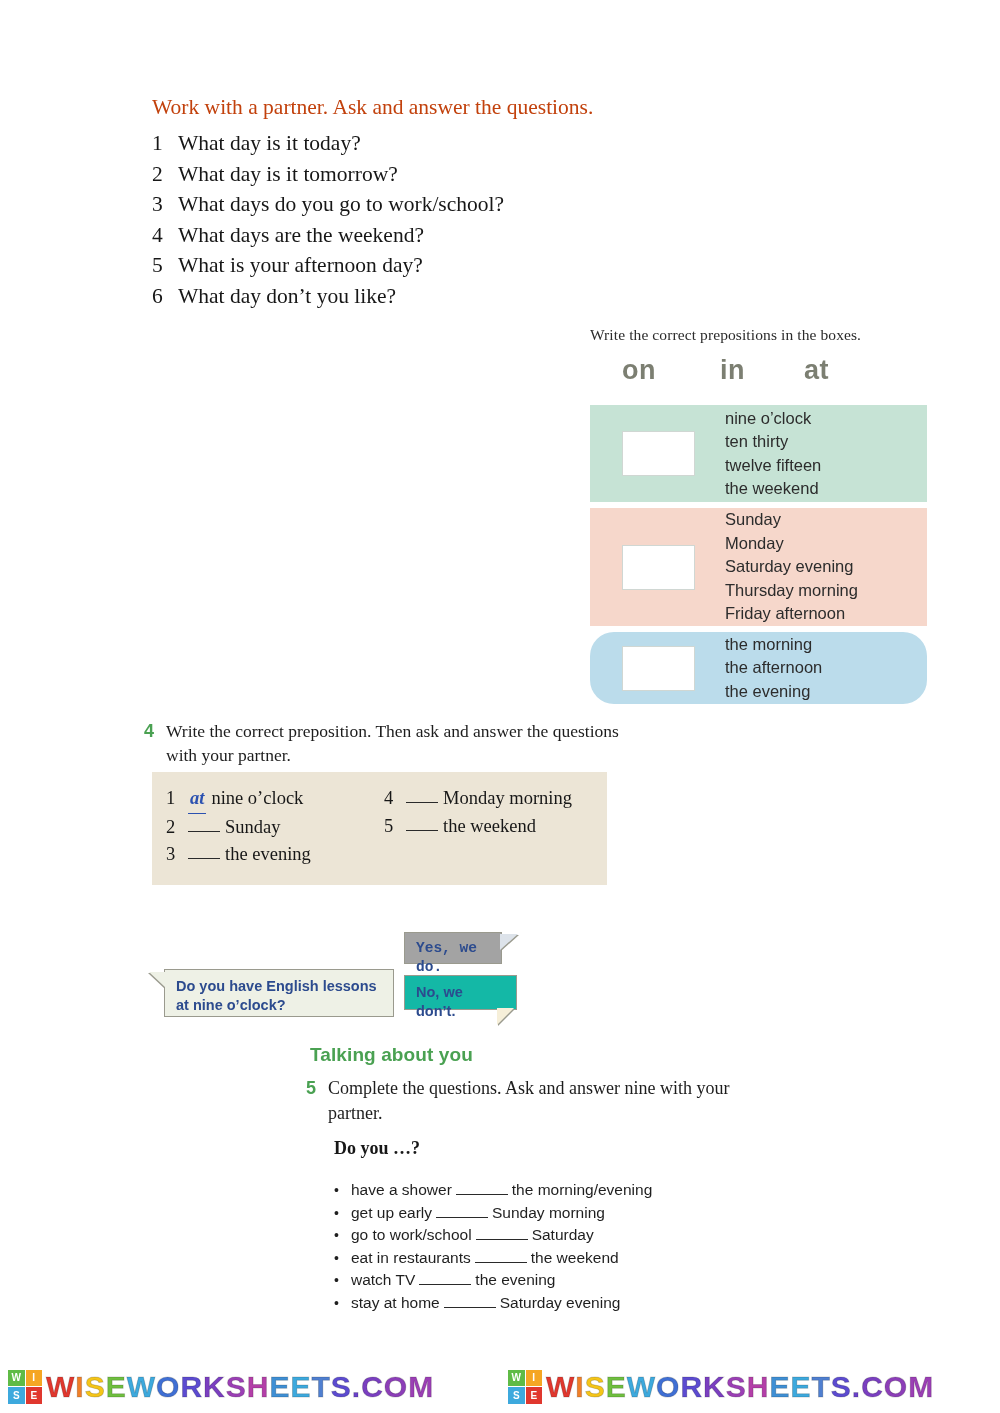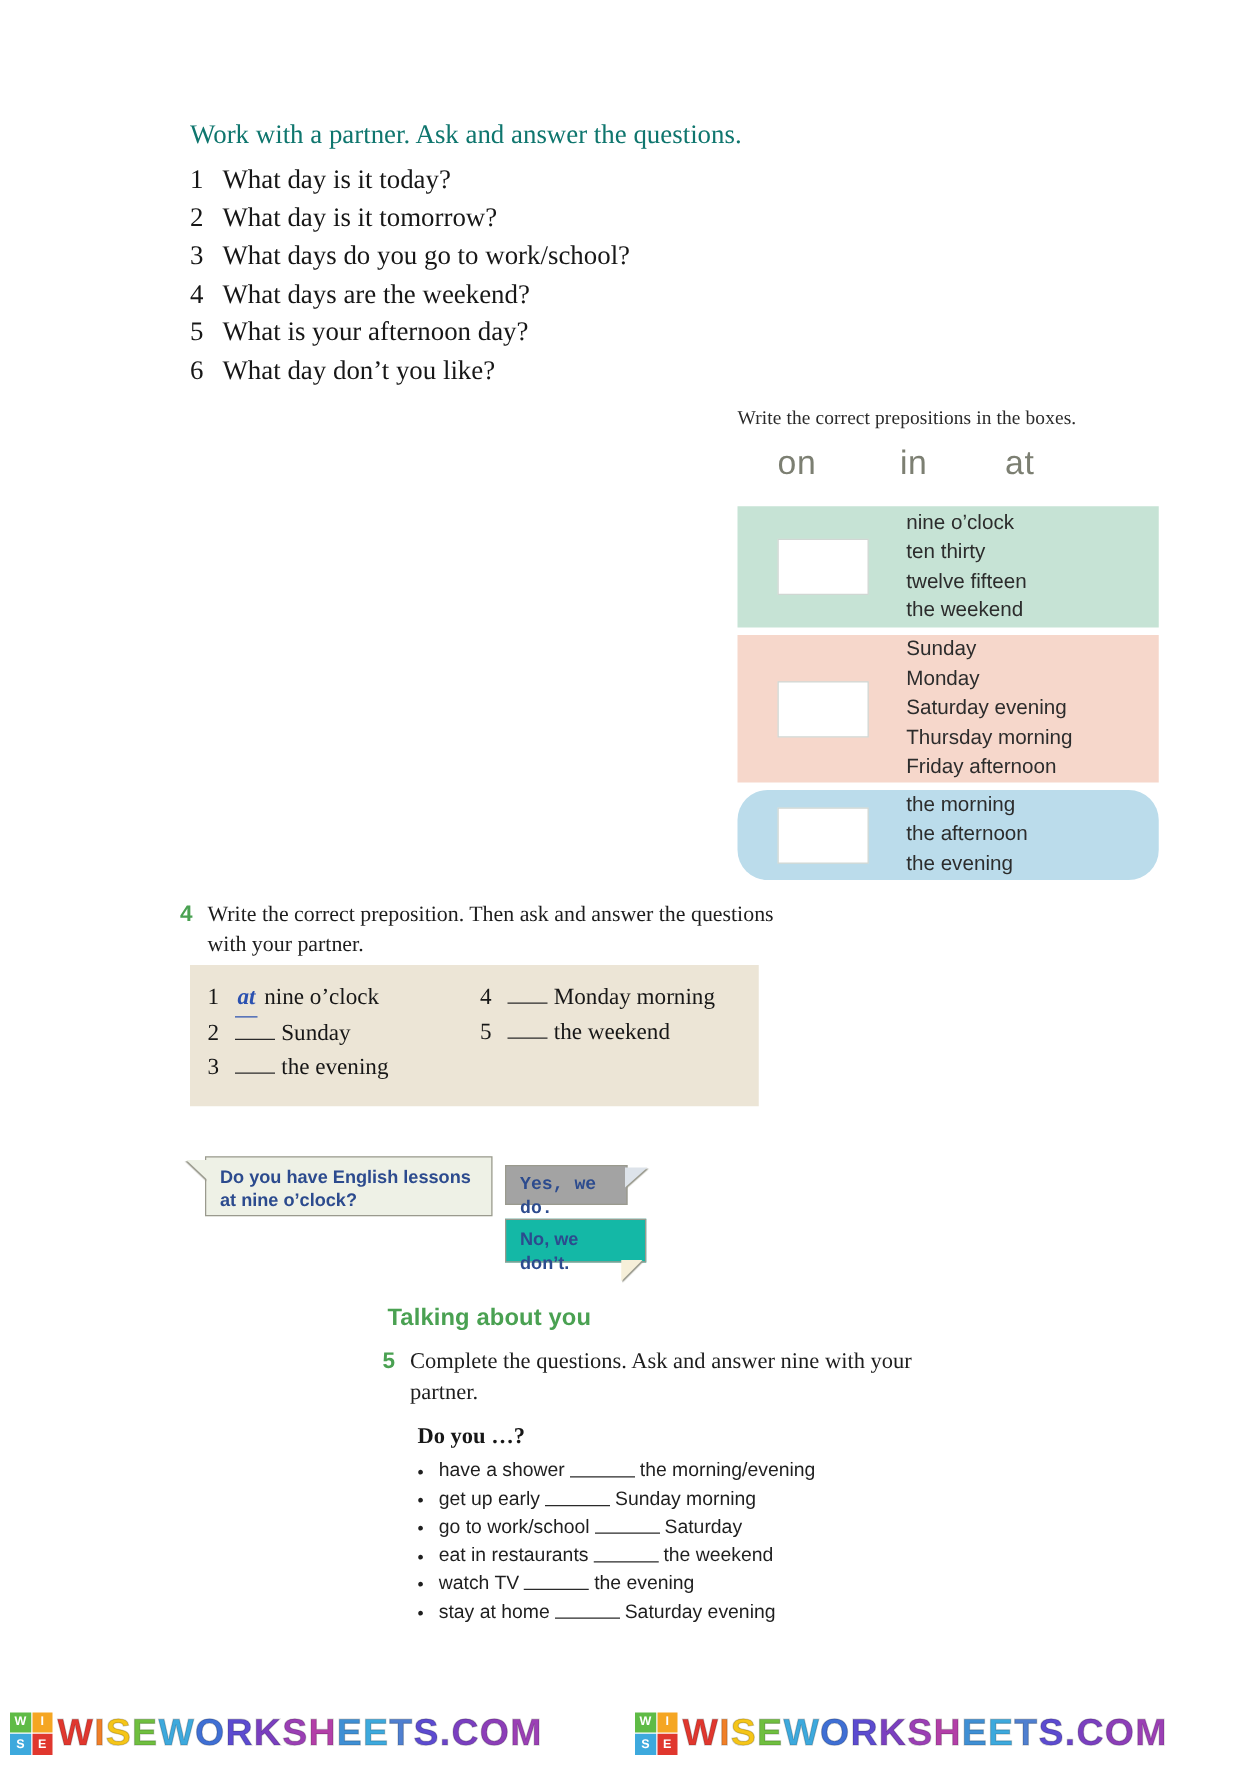--- a/index.html
+++ b/index.html
@@ -20,21 +20,21 @@
   #partner-block {
     position: absolute;
     left: 152px;
     top: 93px;
     width: 560px;
   }
   #partner-intro {
     font-family: "Liberation Serif", serif;
     font-size: 21.5px;
     line-height: 1.35;
-    color: #0f766e;
+    color: #c2410c;
     margin-bottom: 6px;
   }
   .q-row {
     display: flex;
     font-family: "Liberation Serif", serif;
     font-size: 21.5px;
     line-height: 30.6px;
     color: #171717;
   }
   .q-num {
@@ -58,21 +58,21 @@
     margin-bottom: 11px;
   }
   #prep-words {
     position: relative;
     height: 36px;
     margin-bottom: 14px;
   }
   .prep-word {
     position: absolute;
     font-family: "Liberation Sans", sans-serif;
-    font-weight: normal;
+    font-weight: bold;
     font-size: 27px;
     color: #7c7f72;
     letter-spacing: .5px;
   }
   .prep-word.w0 { left: 32px; }
   .prep-word.w1 { left: 130px; }
   .prep-word.w2 { left: 214px; }
 
   .prep-band {
     display: flex;
@@ -178,21 +178,21 @@
     font-family: "Liberation Sans", sans-serif;
     font-weight: bold;
     font-size: 14.5px;
     line-height: 19px;
     color: #2c4b8e;
     border: 1px solid #9a9a8e;
     padding: 7px 10px 8px 11px;
     pointer-events: auto;
   }
   #bubble-q {
-    left: 164px; top: 925px; width: 230px; height: 48px;
+    left: 164px; top: 969px; width: 230px; height: 48px;
     background: #eef1e6;
   }
   #bubble-yes {
     left: 404px; top: 932px; width: 98px; height: 32px;
     background: #a3a3a3;
     padding-top: 6px;
     font-family: Liberation Mono, monospace;
   }
   #bubble-no {
     left: 404px; top: 975px; width: 113px; height: 35px;
@@ -247,21 +247,21 @@
     position: absolute;
     left: 334px;
     top: 1138px;
     width: 420px;
   }
   #ex5-title {
     font-family: "Liberation Serif", serif;
     font-weight: bold;
     font-size: 18px;
     color: #171717;
-    margin-bottom: 7px;
+    margin-bottom: 20px;
   }
   .bullet-row {
     display: flex;
     font-family: "Liberation Sans", sans-serif;
     font-size: 15.5px;
     line-height: 22.6px;
     color: #1f1f1f;
   }
   .bullet-dot {
     width: 17px;

